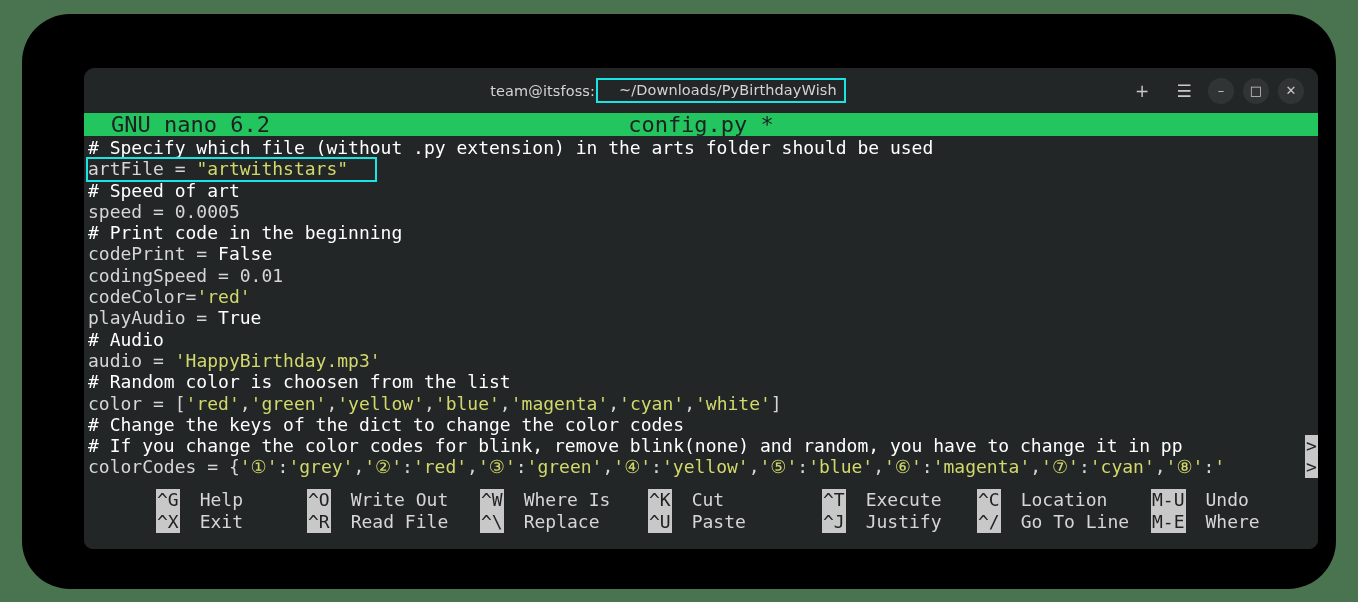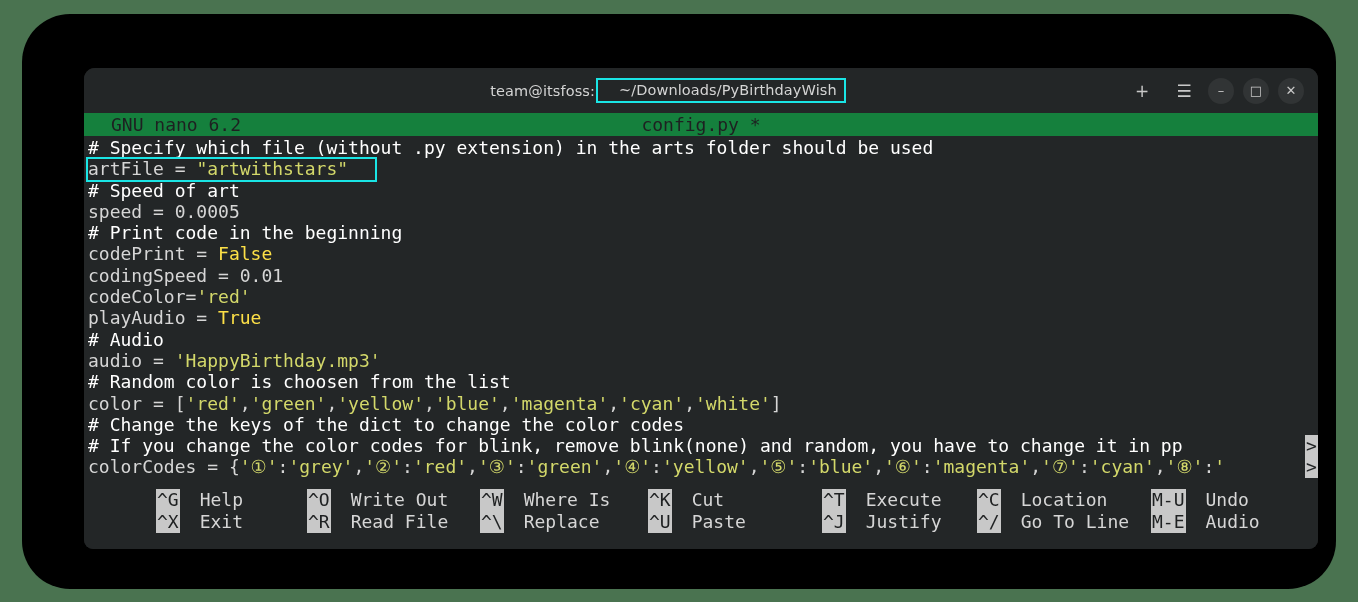--- a/index.html
+++ b/index.html
@@ -83,23 +83,23 @@
     border-radius: 50%;
     background: #313435;
     margin-left: 5px;
     font-size: 13px;
   }
   .wc-plain { font-size: 17px; margin-left: 8px; }
 
   
   #nano-header {
     height: 14px; min-height: 23px;
-    background: #15803d;
+    background: #22c55e;
     color: #1e2021;
-    font-size: 18px;
+    font-size: 22px;
     line-height: 23px;
     position: relative;
     overflow: hidden;
   }
   #nano-version { position: absolute; left: 27px; top: 0; white-space: pre; }
   #nano-filename {
     position: absolute; left: 0; right: 0; top: 0;
     text-align: center; white-space: pre;
   }
 
@@ -116,21 +116,21 @@
     font-size: 18px;
     line-height: 21.3px;
     white-space: pre;
     padding-left: 4px;
     color: #d6d6d6;
     position: relative;
     overflow: hidden;
   }
   .cmt  { color: #ffffff; }
   .str  { color: #d3d86a; }
-  .kw   { color: #fde047; }
+  .kw   { color: #ffffff; }
   .plain{ color: #d6d6d6; }
   .cont {
     position: absolute;
     right: 0; top: 0;
     width: 13px;
     height: 21.3px;
     background: #c8c8c8;
     color: #232627;
     text-align: center;
   }
@@ -243,18 +243,18 @@
         <div class="sc-col" style="position: absolute; left: 738px;">
           <div class="sc-row"><span class="sc-key">^T</span><span class="sc-label">Execute</span></div>
           <div class="sc-row"><span class="sc-key">^J</span><span class="sc-label">Justify</span></div>
         </div>
         <div class="sc-col" style="position: absolute; left: 893px;">
           <div class="sc-row"><span class="sc-key">^C</span><span class="sc-label">Location</span></div>
           <div class="sc-row"><span class="sc-key">^/</span><span class="sc-label">Go To Line</span></div>
         </div>
         <div class="sc-col" style="position: absolute; left: 1067px;">
           <div class="sc-row"><span class="sc-key">M-U</span><span class="sc-label">Undo</span></div>
-          <div class="sc-row"><span class="sc-key">M-E</span><span class="sc-label">Audio</span></div>
+          <div class="sc-row"><span class="sc-key">M-E</span><span class="sc-label">Where</span></div>
         </div>
       </div>
 
   </div>
 </div>
 
 </body></html>

